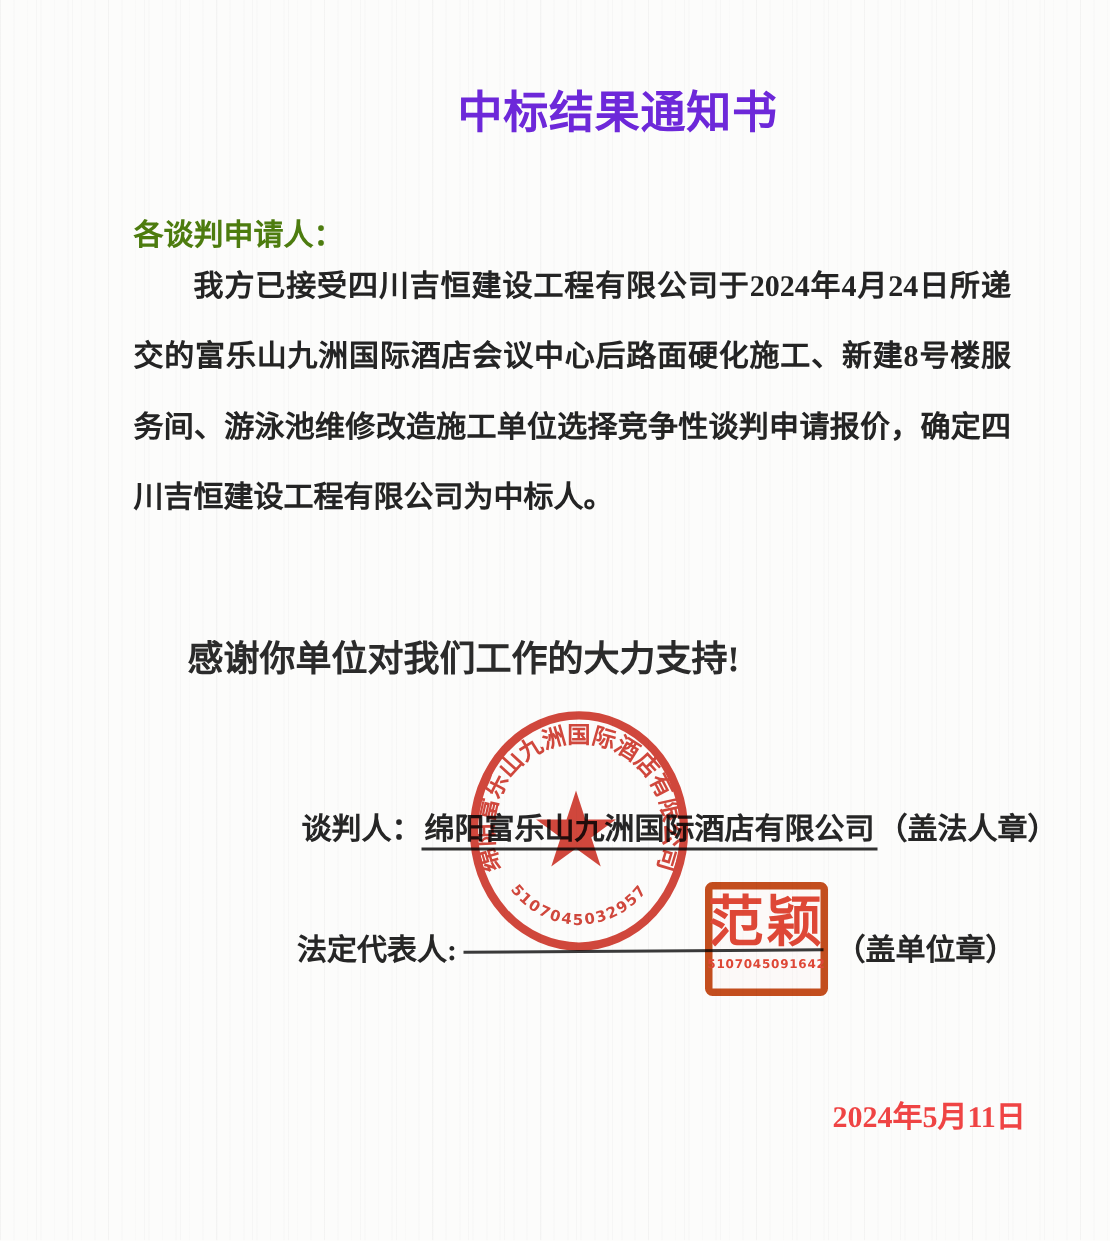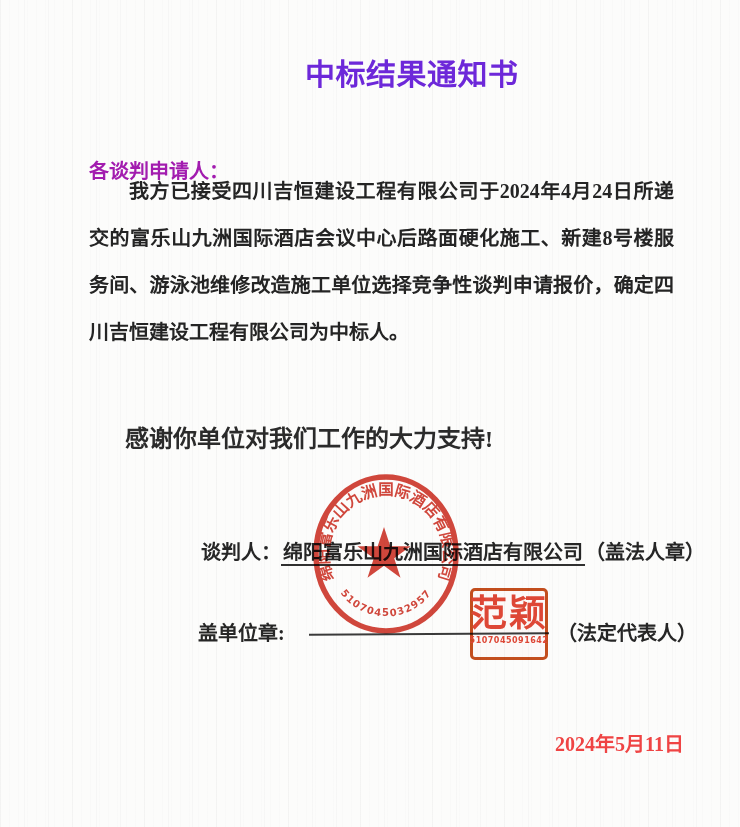--- a/index.html
+++ b/index.html
@@ -16,21 +16,21 @@
       repeating-linear-gradient(90deg, rgba(120,120,125,0.045) 0 1px, transparent 1px 24px),
       repeating-linear-gradient(90deg, rgba(160,160,165,0.03) 0 1px, transparent 1px 9px);
   }
   .abs{position:absolute;z-index:2;}
   .doc-title{
     left:305px;top:50px;
     font-size:30px;font-weight:700;letter-spacing:0.5px;color:#6d28d9;
     white-space:nowrap;
   }
   .salutation{
-    left:89px;top:155px;font-size:20px;font-weight:600;color:#a21caf;white-space:nowrap;
+    left:89px;top:140px;font-size:20px;font-weight:600;color:#4d7c0f;white-space:nowrap;
   }
   .body-par{
     left:89px;top:168px;width:585px;
     font-size:20px;line-height:47px;font-weight:700;color:#242424;
     text-align:justify;text-indent:2em;
   }
   .thanks{
     left:125px;top:419px;font-size:24px;font-weight:600;color:#2b2b2b;white-space:nowrap;
   }
   .sig-line{font-size:20px;font-weight:600;color:#262626;white-space:nowrap;}
@@ -49,21 +49,21 @@
     left:555px;top:728px;font-size:20px;font-weight:600;color:#ef4444;white-space:nowrap;
   }
   
   .company-seal{
     left:311px;top:471px;width:150px;height:166px;z-index:5;
     mix-blend-mode:multiply;opacity:0.92;
   }
   
   .legal-seal{
     left:470px;top:588px;width:72px;height:66px;z-index:5;
-    border:3px solid #c2410c;border-radius:5px;
+    border:5px solid #c2410c;border-radius:5px;
     mix-blend-mode:multiply;opacity:0.93;
     background:rgba(255,245,243,0.25);
     display:flex;flex-direction:column;align-items:center;justify-content:flex-start;
   }
   .legal-seal-name{
     font-size:37px;font-weight:700;color:#df3a27;line-height:44px;
     letter-spacing:2px;white-space:nowrap;margin-top:1px;
     font-family:"Liberation Serif","DejaVu Serif",serif;
   }
   .legal-seal-number{
@@ -82,25 +82,25 @@
 <div class="abs salutation">各谈判申请人：</div>
 
 <div class="abs body-par">我方已接受四川吉恒建设工程有限公司于2024年4月24日所递交的富乐山九洲国际酒店会议中心后路面硬化施工、新建8号楼服务间、游泳池维修改造施工单位选择竞争性谈判申请报价，确定四川吉恒建设工程有限公司为中标人。</div>
 
 <div class="abs thanks">感谢你单位对我们工作的大力支持!</div>
 
 <div class="abs sig-line negotiator-line">
   <span>谈判人：</span><span class="negotiator-name">绵阳富乐山九洲国际酒店有限公司</span><span>（盖法人章）</span>
 </div>
 
-<div class="abs sig-line legalrep-label">盖单位章:</div>
+<div class="abs sig-line legalrep-label">法定代表人:</div>
 
 <div class="abs legalrep-underline"></div>
 
-<div class="abs sig-line legalrep-note">（法定代表人）</div>
+<div class="abs sig-line legalrep-note">（盖单位章）</div>
 
 <div class="abs doc-date">2024年5月11日</div>
 
 <svg class="abs company-seal" viewBox="0 0 150 166" xmlns="http://www.w3.org/2000/svg">
   <ellipse cx="75" cy="83" rx="70" ry="77" fill="none" stroke="#d0382c" stroke-width="5.5"></ellipse>
   <path id="sealArcTop" d="M 21,102 A 57,59 0 1 1 129,102" fill="none"></path>
   <path id="sealArcBottom" d="M 30,123 A 57,58 0 0 0 120,123" fill="none"></path>
   <text font-size="15.5" font-weight="700" fill="#d0382c" font-family="&quot;Liberation Serif&quot;,&quot;DejaVu Serif&quot;,serif">
     <textPath href="#sealArcTop" startOffset="50%" text-anchor="middle">绵阳富乐山九洲国际酒店有限公司</textPath>
   </text>

